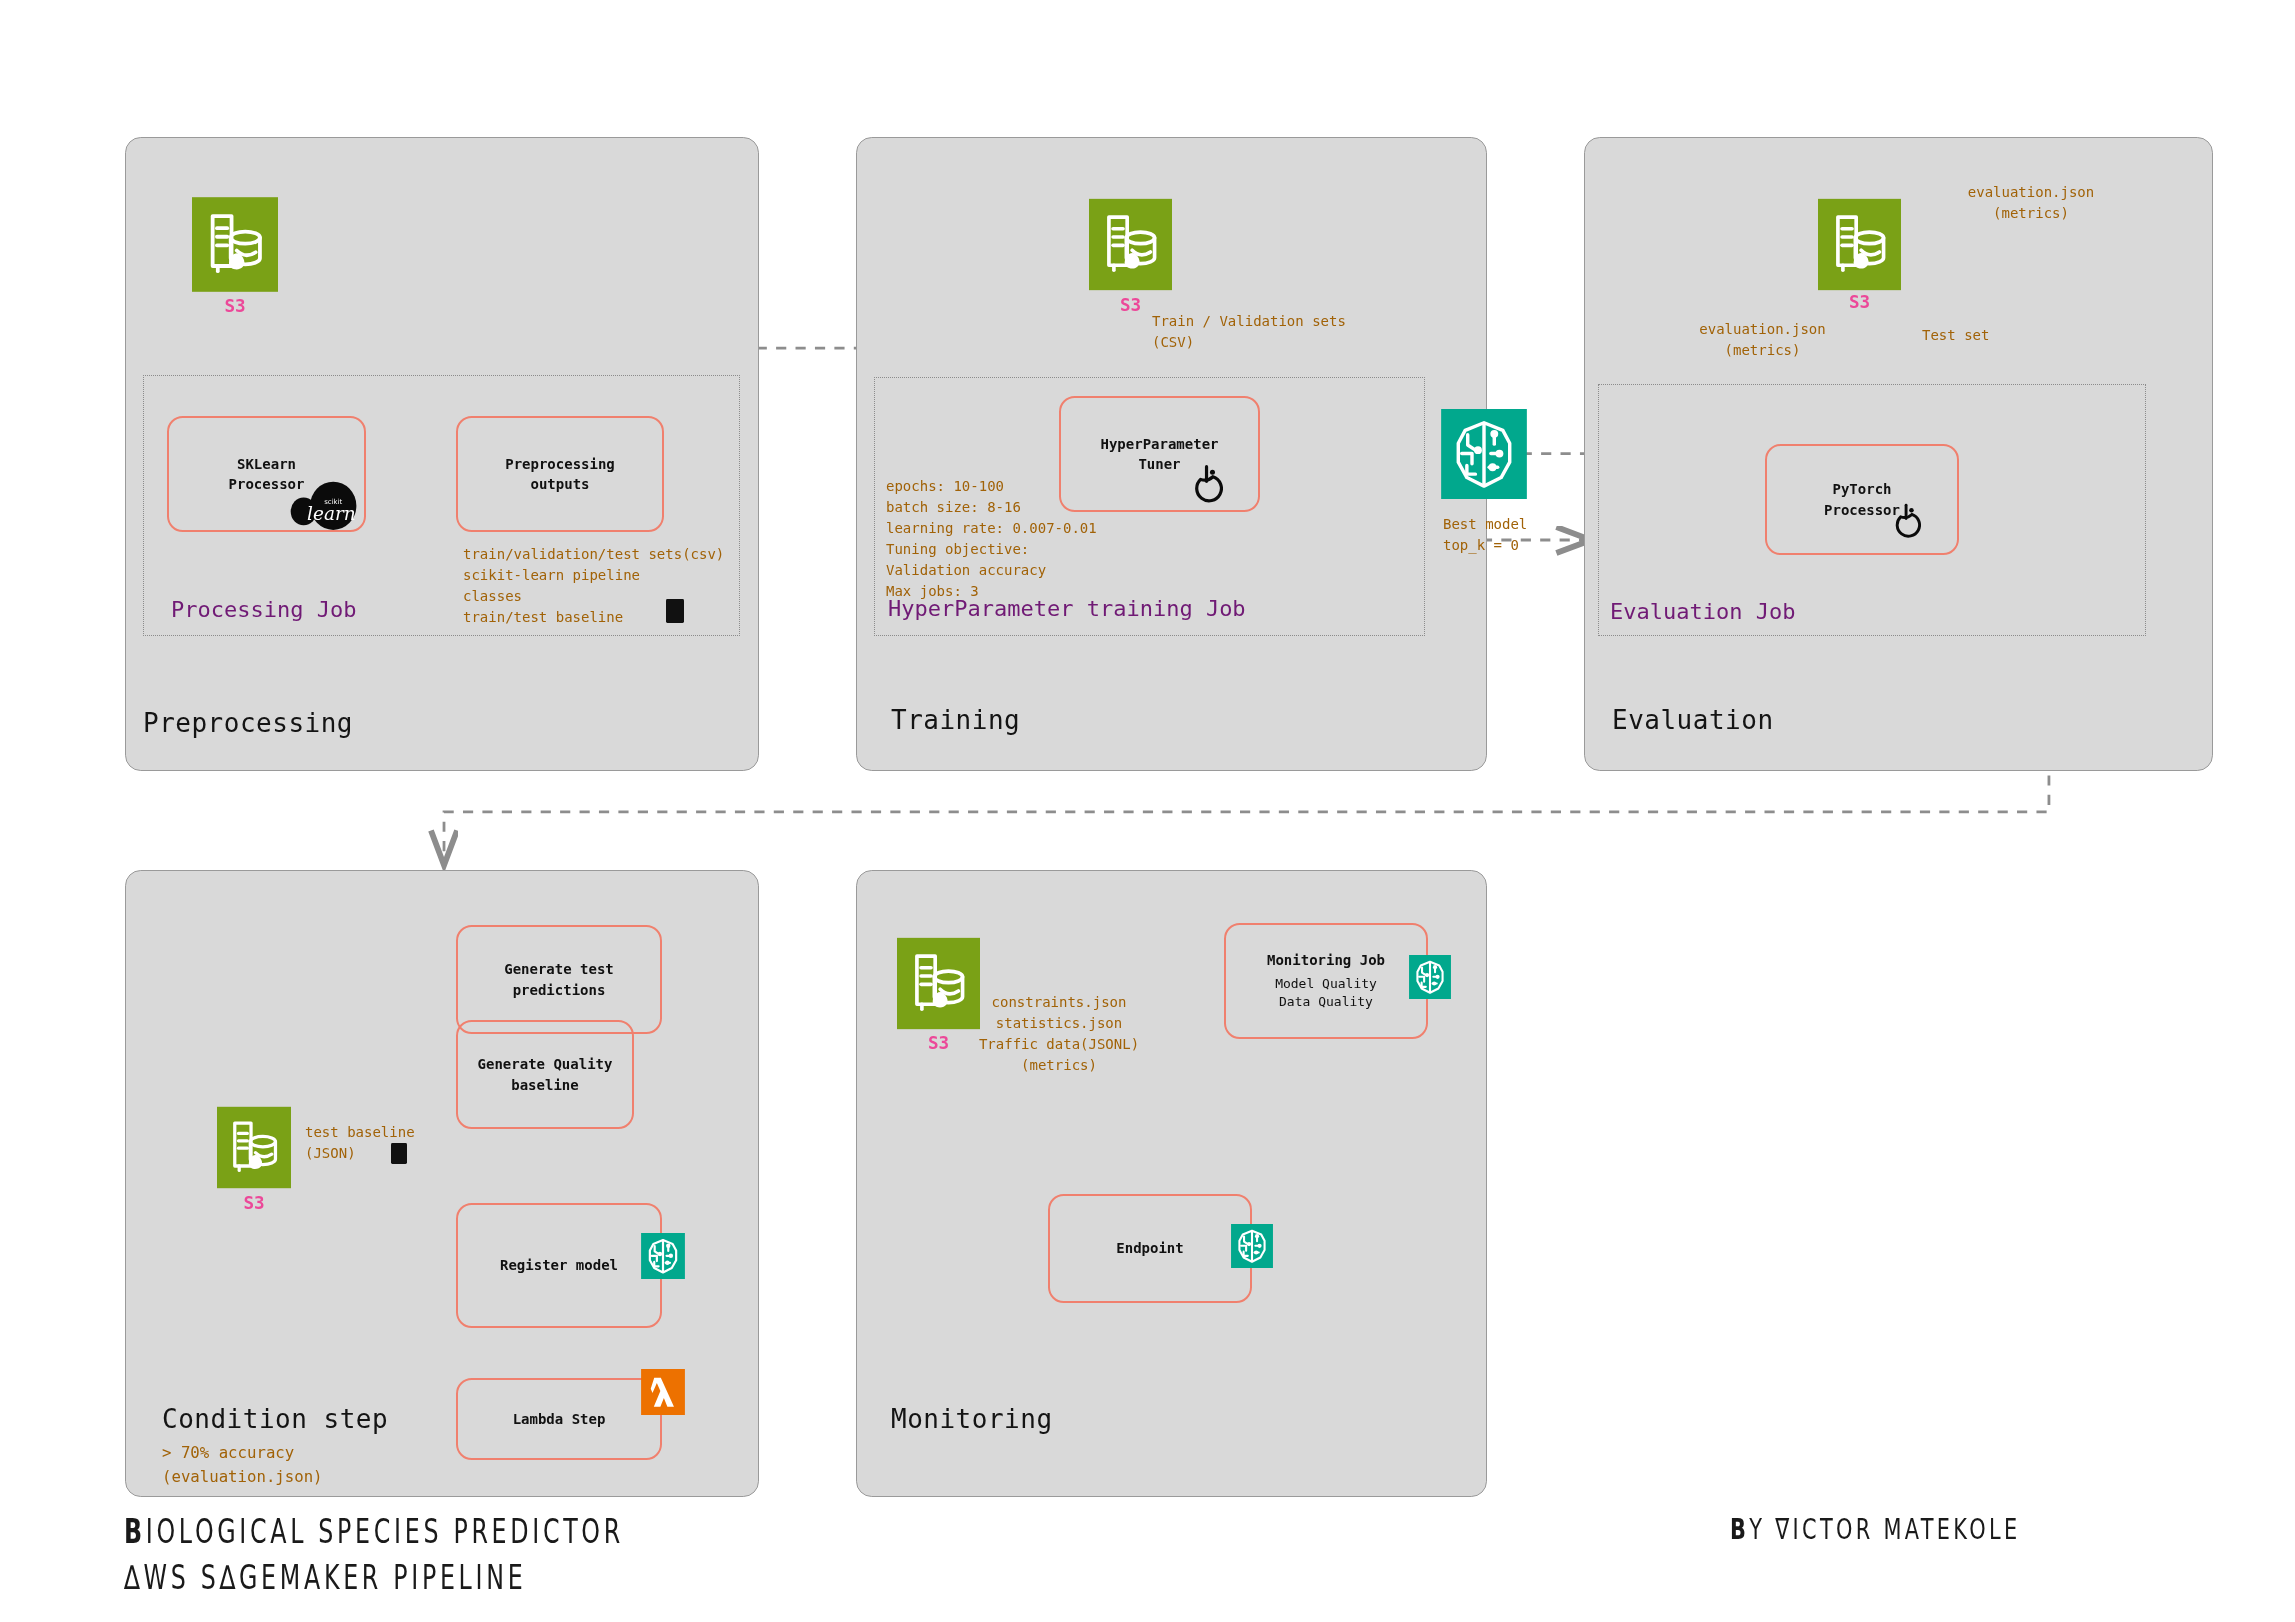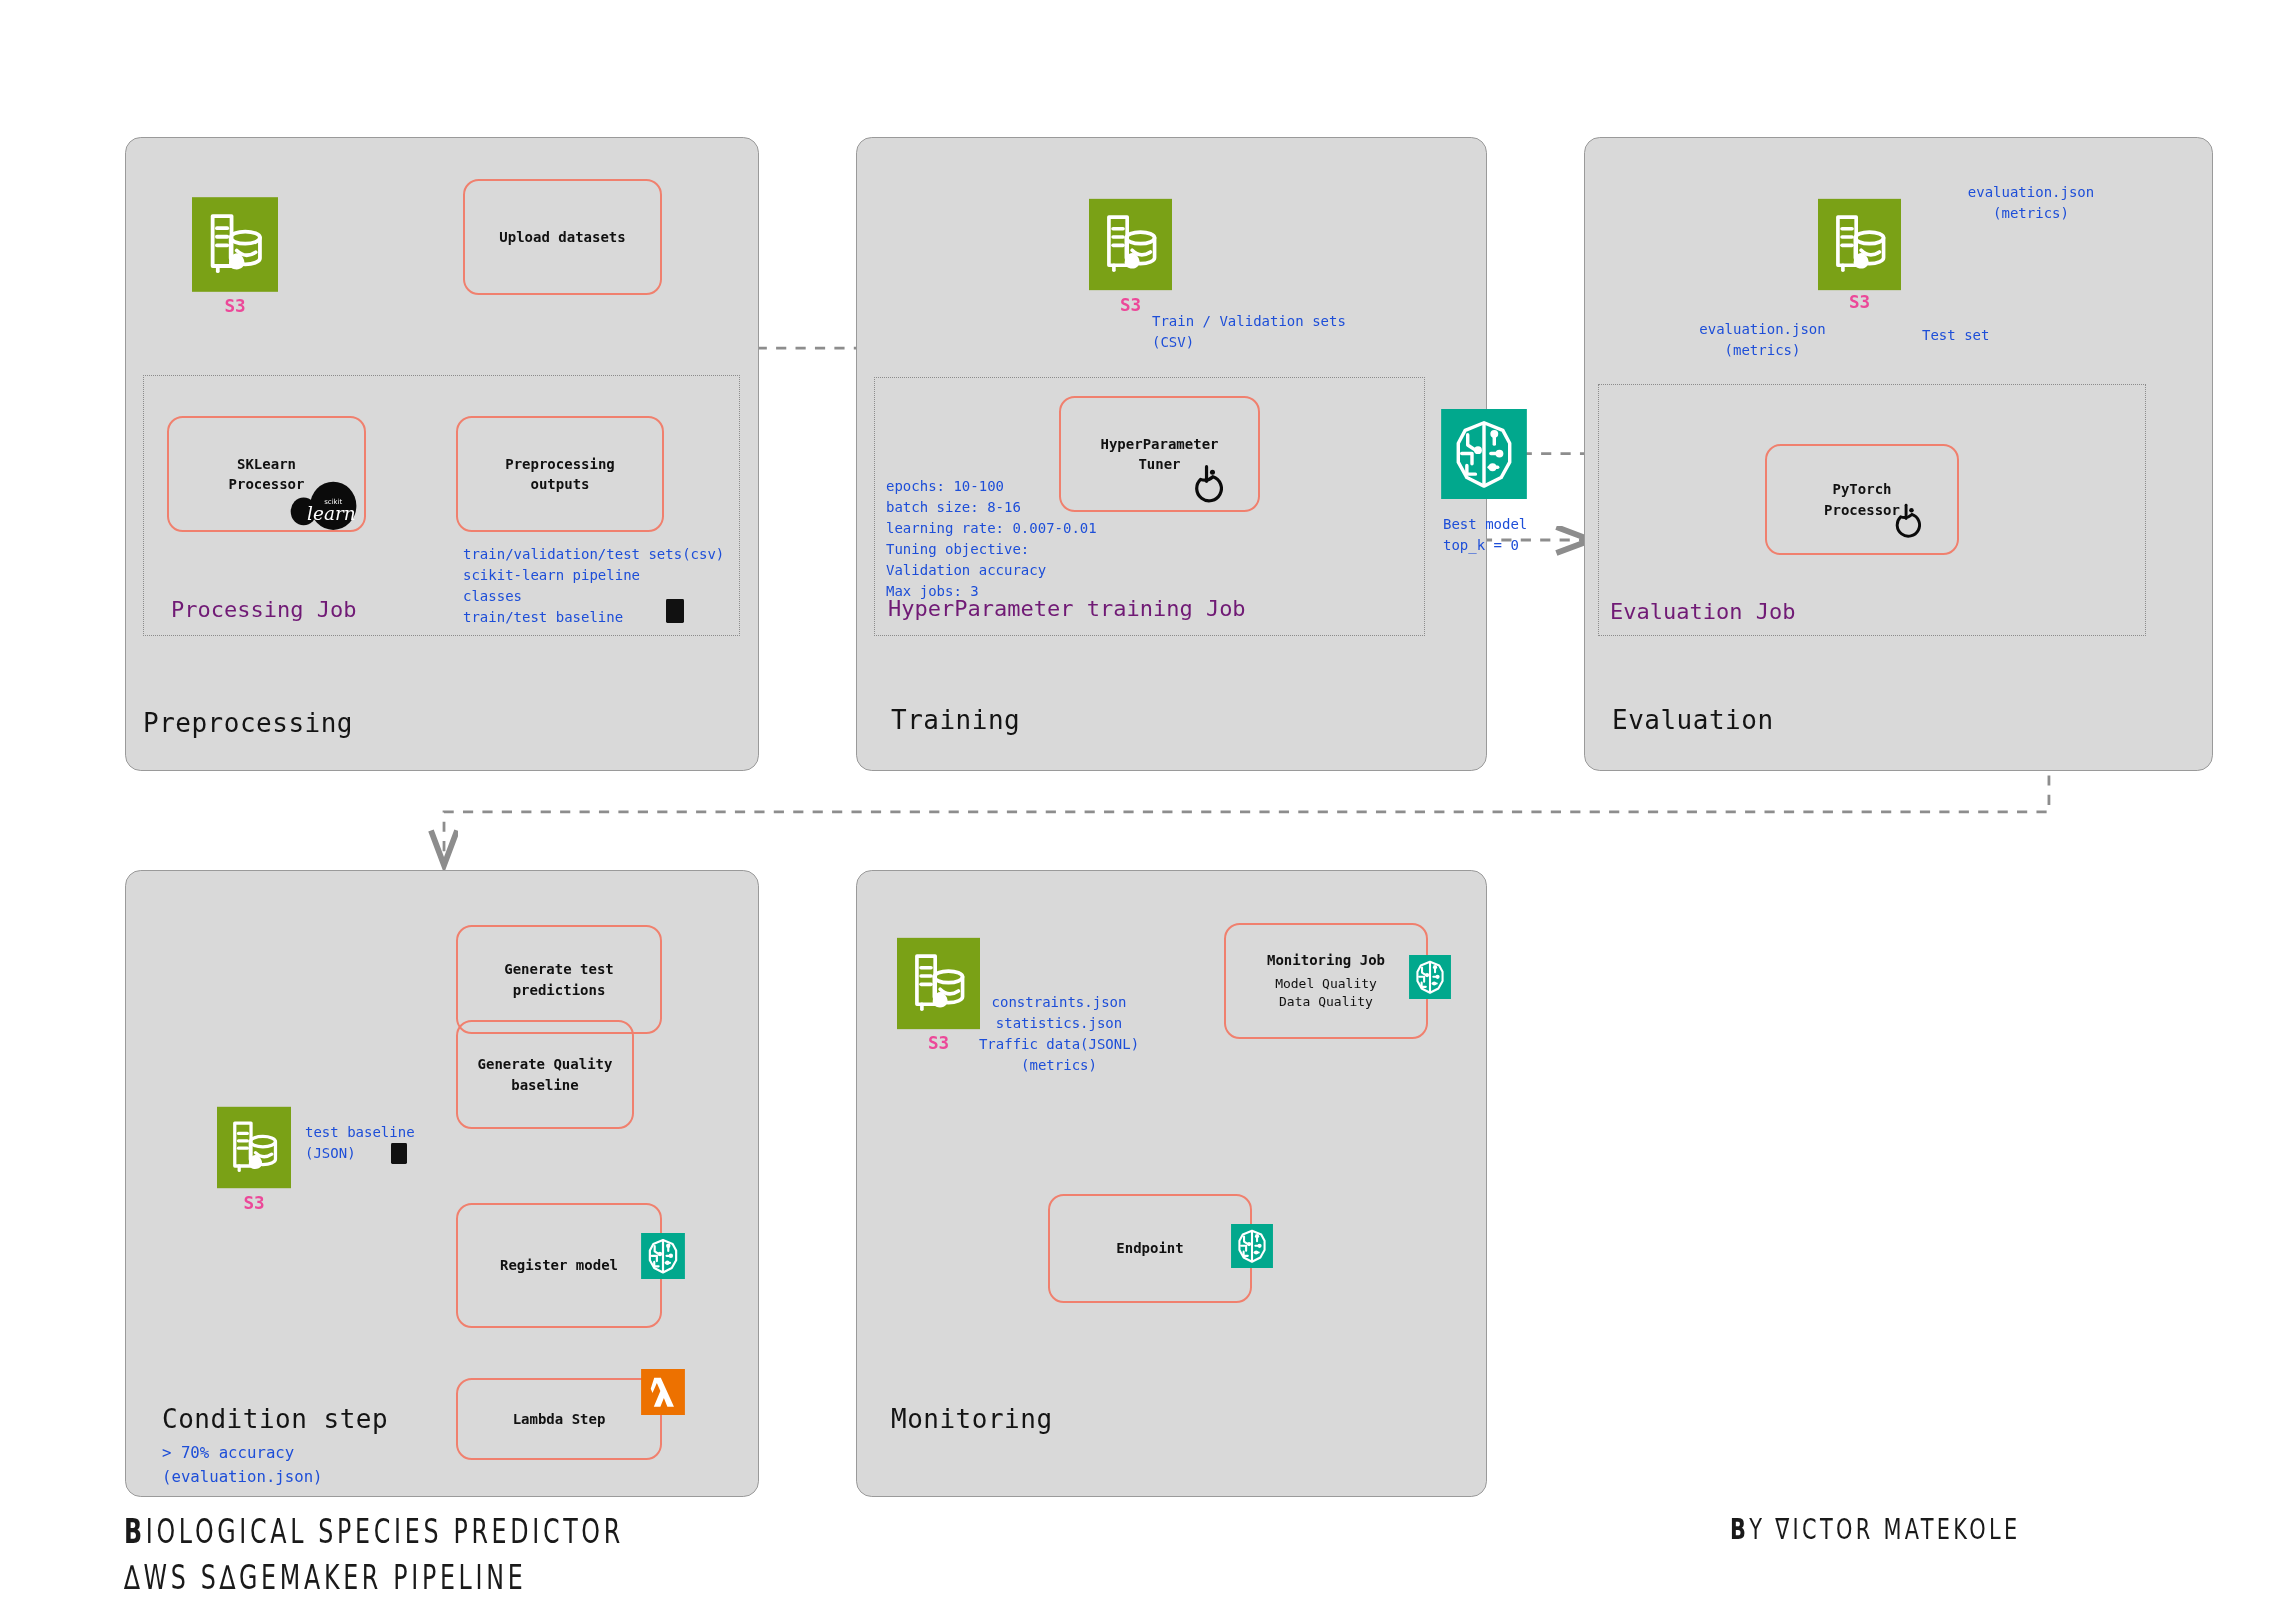--- a/index.html
+++ b/index.html
@@ -14,21 +14,21 @@
   
   .subgroup{position:absolute;border:1.4px dotted #8c8c8c;box-sizing:border-box;background:transparent;}
   .sub-title{position:absolute;font-size:22px;color:#701a75;white-space:pre;}
 
   
   .step{position:absolute;border:2.3px solid #f0806e;border-radius:15.7px;box-sizing:border-box;
         display:flex;align-items:center;justify-content:center;text-align:center;
         font-size:14px;font-weight:bold;color:#111;line-height:1.45;white-space:pre-line;}
 
   
-  .lbl{position:absolute;font-size:14px;color:#1d4ed8;line-height:1.5;white-space:pre-line;}
+  .lbl{position:absolute;font-size:14px;color:#a16207;line-height:1.5;white-space:pre-line;}
   .lbl.center{text-align:center;}
   .lbl.big{font-size:15.7px;}
 
   
   .tile{position:absolute;display:block;}
   .tile svg{display:block;width:100%;height:100%;}
   .tilecap{position:absolute;font-size:17.6px;font-weight:bold;color:#ec4899;text-align:center;white-space:pre;}
 
   
   .wires{position:absolute;left:0;top:0;width:2295px;height:1623px;pointer-events:none;}
@@ -118,21 +118,20 @@
         <path d="M30 80 v6"></path>
         <ellipse cx="62" cy="47" rx="17" ry="7"></ellipse>
         <path d="M45 47 v24 a17 7 0 0 0 34 0 v-24"></path>
         <path d="M52 62 c6 6 13 8 22 2"></path>
       </g>
       <path d="M44 72 c4 -9 12 -9 16 0 c3 7 -2 12 -8 12 c-7 0 -11 -5 -8 -12 z" fill="#fff"></path>
     </svg>
   </div>
   <div class="tilecap" style="left:192px;top:296px;width:86px;">S3</div>
 
-  <div class="step" style="left:463px;top:179px;width:199px;height:116px;">Upload datasets</div>
 
   <div class="step" style="left:167px;top:416px;width:199px;height:116px;">
     <span>SKLearn
 Processor</span>
   </div>
 
   <div class="sk" style="left:287px;top:479px;width:74px;height:51px;">
     <svg viewBox="0 0 160 110">
       <ellipse cx="36" cy="70" rx="28" ry="30" fill="#0b0b0b"></ellipse>
       <ellipse cx="100" cy="58" rx="50" ry="52" fill="#0b0b0b"></ellipse>

